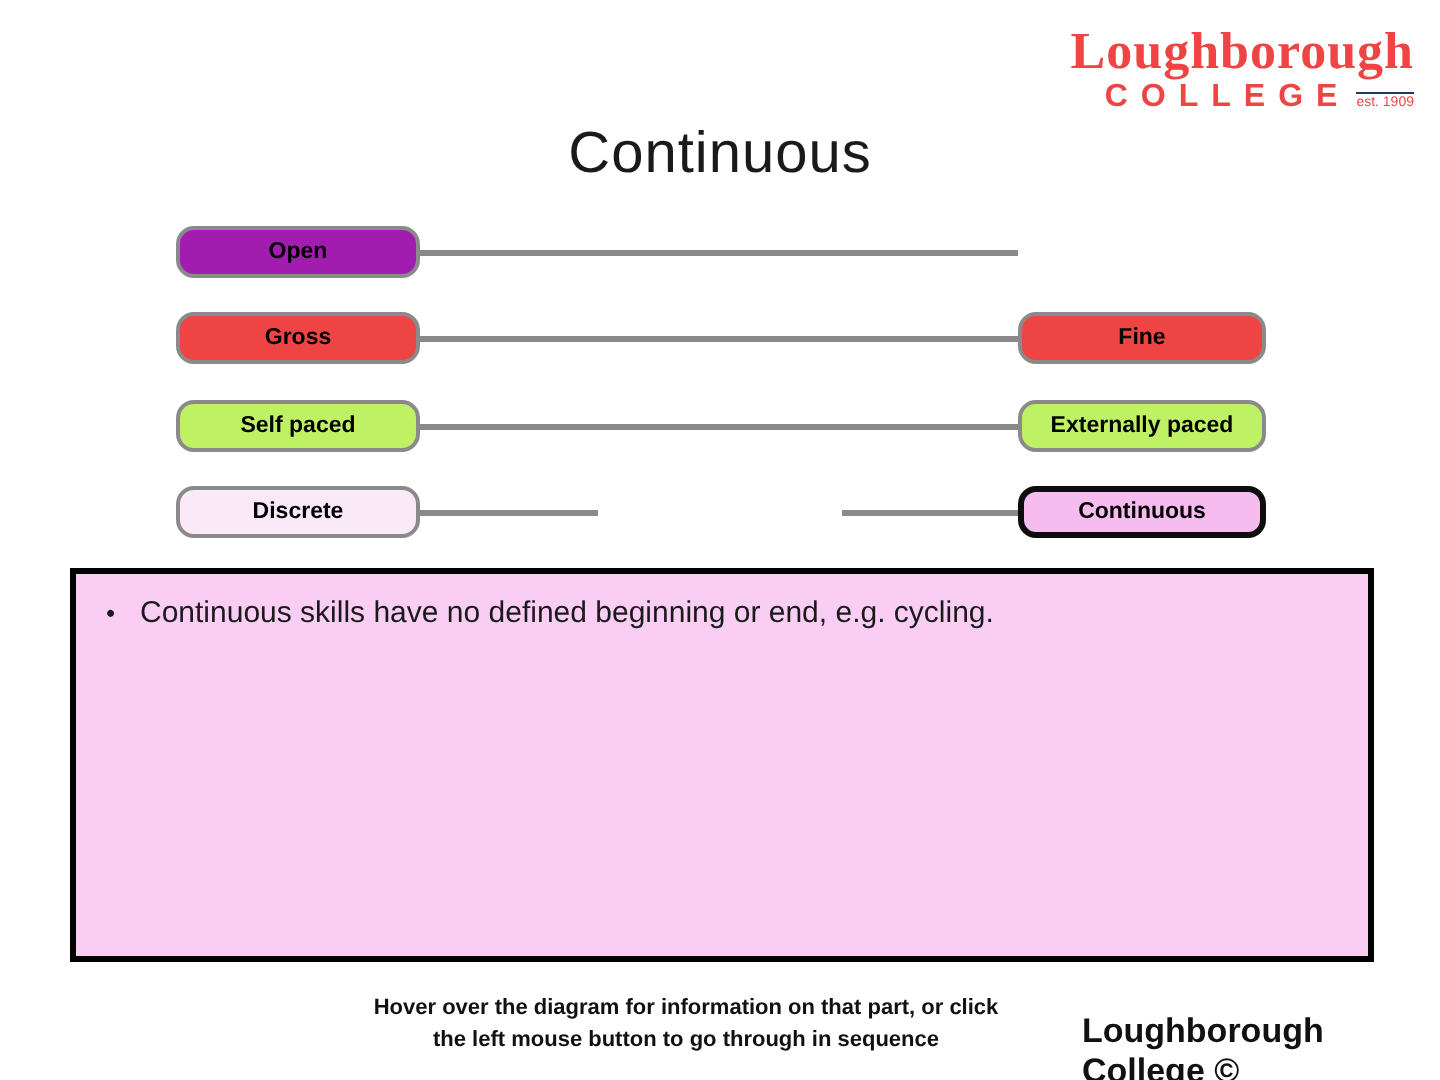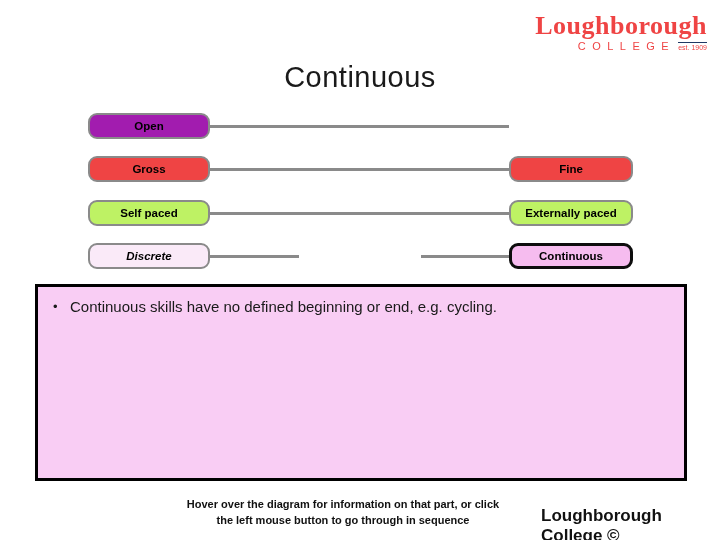--- a/index.html
+++ b/index.html
@@ -5,36 +5,36 @@
   html,body{margin:0;padding:0;background:#ffffff;}
   .slide{
     position:relative;width:720px;height:540px;background:#ffffff;overflow:hidden;
     font-family:"Liberation Sans",sans-serif;
   }
 
   
   .logo{position:absolute;top:13px;right:13px;text-align:right;color:#ef4444;}
   .logo-name{font-family:"Liberation Serif",serif;font-weight:bold;font-size:26px;line-height:26px;letter-spacing:0.5px;}
   .logo-sub{display:flex;justify-content:flex-end;align-items:baseline;margin-top:1px;}
-  .logo-college{font-weight:normal;font-size:11px;letter-spacing:6.5px;}
+  .logo-college{font-weight:bold;font-size:16px;letter-spacing:6.5px;}
   .logo-est{font-size:7px;margin-left:3px;border-top:1px solid #1F3864;padding-top:1px;}
 
   
   .title{position:absolute;top:61px;left:0;width:720px;text-align:center;
     font-size:29px;color:#1a1a1a;letter-spacing:0.5px;}
 
   
   .dbox{position:absolute;height:26px;box-sizing:border-box;
     border:2.5px solid #8A8A8A;border-radius:9px;
     display:flex;align-items:center;justify-content:center;
     font-weight:bold;font-size:11.5px;color:#000;cursor:pointer;}
   .r1{background:#a21caf;}
   .r2{background:#ef4444;}
   .r3{background:#bef264;}
-  .r4{background:#FAEAF8;font-style:italic;}
+  .r4{background:#FAEAF8;}
   .hl{background:#F6BCEF;border:3px solid #0d0d0d;}
   .lbox{left:88px;width:122px;}
   .rbox{left:509px;width:124px;}
   .mbox{left:299px;width:122px;}
   .y1{top:113px;} .y2{top:156px;} .y3{top:200px;} .y4{top:243px;}
   .conn{position:absolute;height:3px;background:#8A8A8A;}
   .c1{top:125px;} .c2{top:168px;} .c3{top:212px;} .c4{top:255px;}
   .full{left:210px;width:299px;}
   .seg-a{left:210px;width:89px;}
   .seg-b{left:421px;width:88px;}

